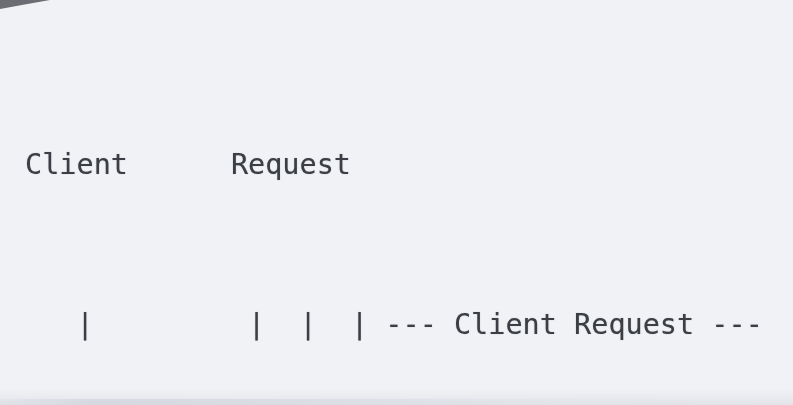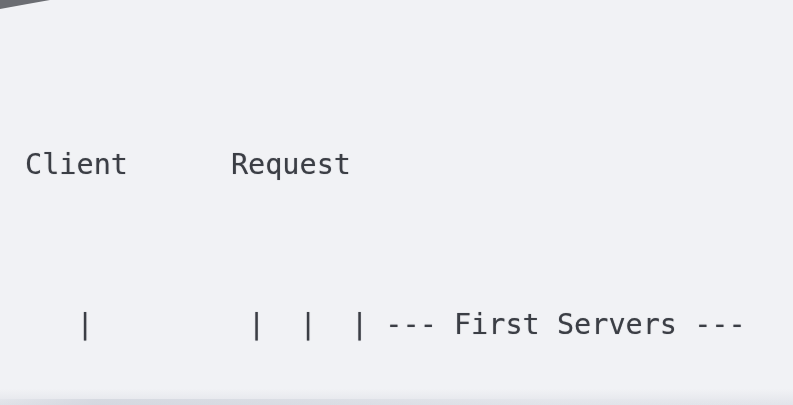--- a/index.html
+++ b/index.html
@@ -59,21 +59,21 @@
       rgba(228,230,236,0.05) 100%);
   }
 </style>
 </head>
 <body>
 
 <div class="diagram">
 
   <div class="row"><span class="col-label">Client</span><span class="header-gap"></span><span class="col-label">Request</span></div>
 
-  <div class="row"><span class="art">   |         |  |  | </span><span class="label">--- First Servers ---</span></div>
+  <div class="row"><span class="art">   |         |  |  | </span><span class="label">--- Client Request ---</span></div>
 
   
 
   
 
   
 
   
 
   

